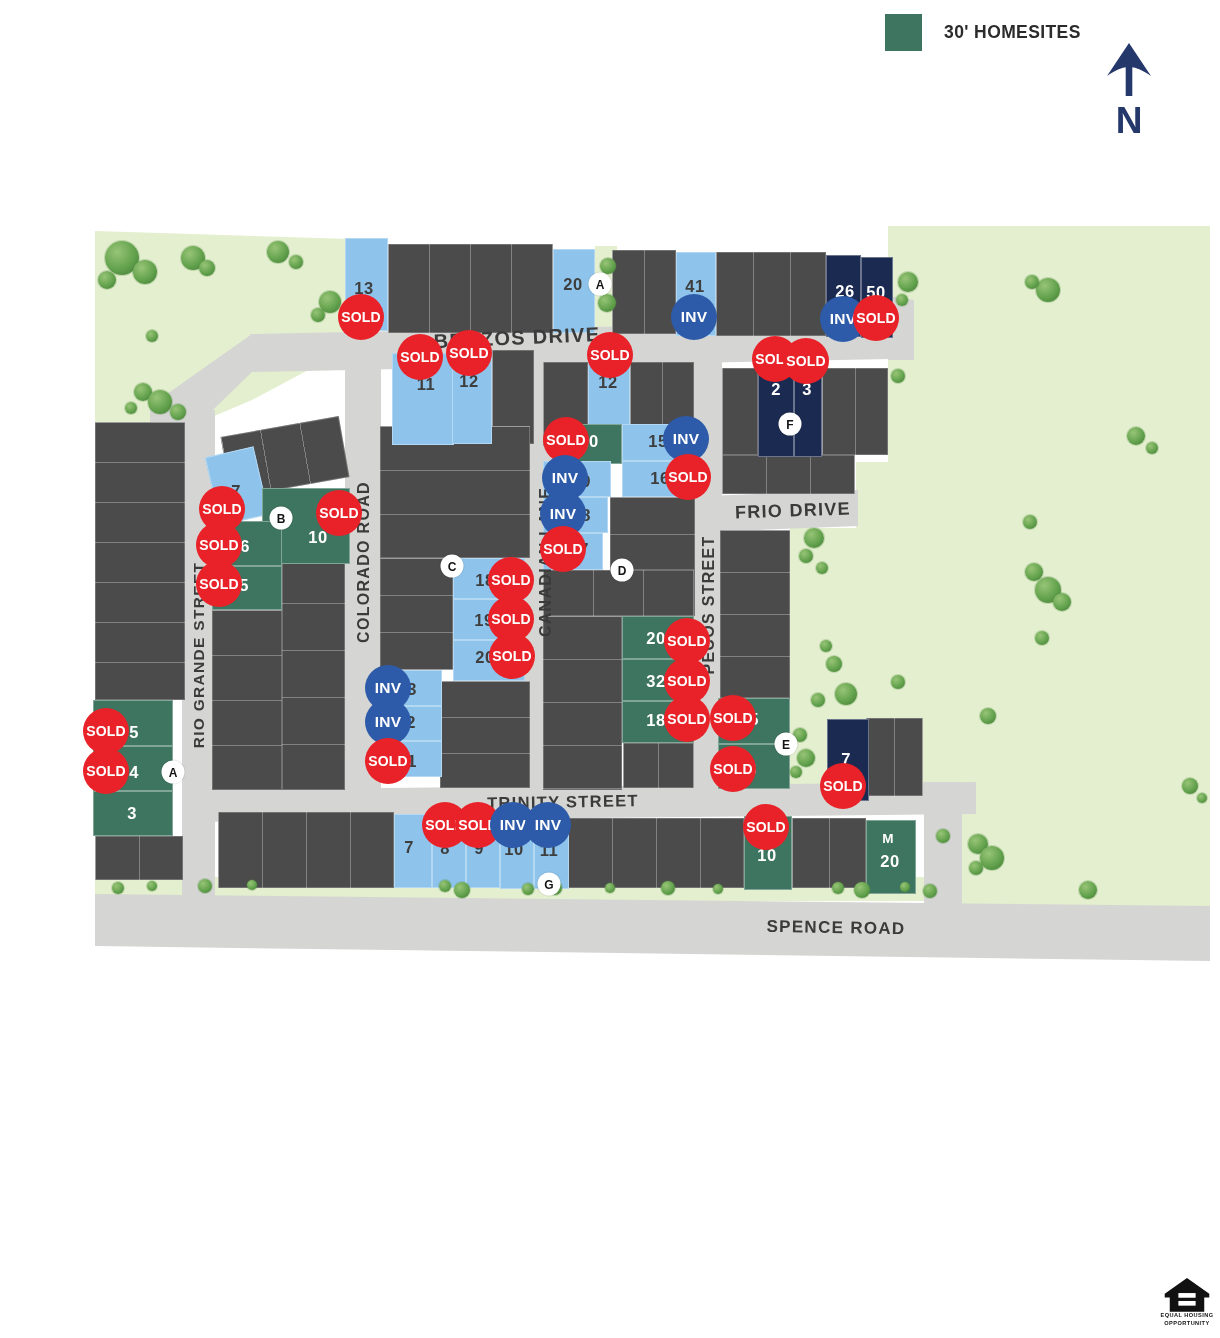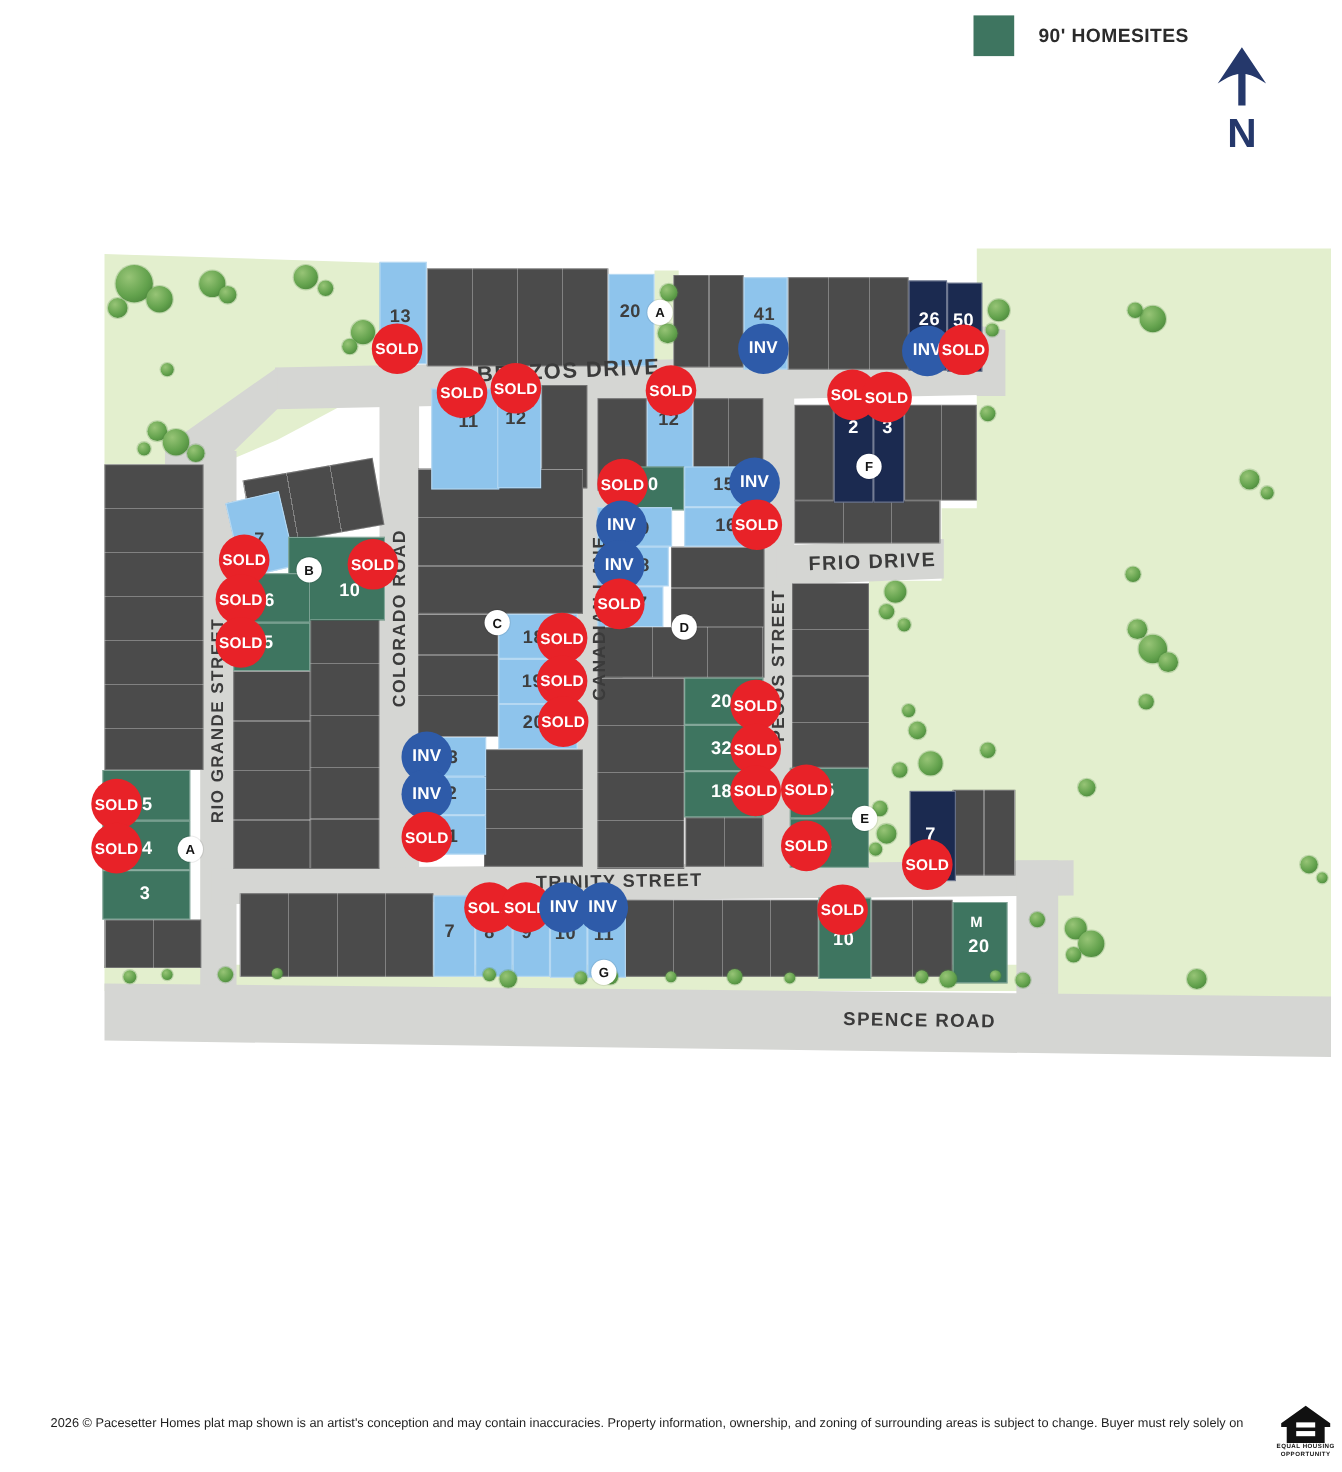--- a/index.html
+++ b/index.html
@@ -45,21 +45,21 @@
   .eho-text{font-size:5.6px;font-weight:700;color:#111;letter-spacing:.45px;line-height:1.35;}
 </style>
 </head>
 <body>
 
 <div class="page">
 
   <div class="legend">
     <div class="legend-row">
       <span class="swatch" style="background: rgb(62, 117, 96);"></span>
-      <span class="legend-label">90' HOMESITES</span>
+      <span class="legend-label">30' HOMESITES</span>
     </div>
   </div>
 
   <div class="compass">
     <svg width="52" height="56" viewBox="0 0 52 56">
       <path d="M26 1 L48 34 C39 27.5 32 25.5 29.3 25.2 L29.3 54 L22.7 54 L22.7 25.2 C20 25.5 13 27.5 4 34 Z" fill="#25386b"></path>
     </svg>
     <div class="compass-n">N</div>
   </div>
 
@@ -308,21 +308,20 @@
       <div class="marker" style="left: 790px; top: 424px;">F</div>
       <div class="marker" style="left: 281px; top: 518px;">B</div>
       <div class="marker" style="left: 452px; top: 566px;">C</div>
       <div class="marker" style="left: 622px; top: 570px;">D</div>
       <div class="marker" style="left: 786px; top: 744px;">E</div>
       <div class="marker" style="left: 173px; top: 772px;">A</div>
       <div class="marker" style="left: 549px; top: 884px;">G</div>
     </div>
 
   <div class="footer">
-    <div>2026 © Pacesetter Homes plat map shown is an artist's conception and may contain inaccuracies. Property information, ownership, and zoning of surrounding areas is subject to change. Buyer must rely solely on</div>
   </div>
 
   <div class="eho">
     <svg width="46" height="35" viewBox="0 0 64 48" style="display:block;margin:0 auto;">
       <path d="M32 1 L63 23 L63 28 L56 28 L56 48 L8 48 L8 28 L1 28 L1 23 Z" fill="#111"></path>
       <rect x="20" y="22" width="24" height="6.5" fill="#fff"></rect>
       <rect x="20" y="33" width="24" height="6.5" fill="#fff"></rect>
     </svg>
     <div class="eho-text">
       <div>EQUAL HOUSING</div>

